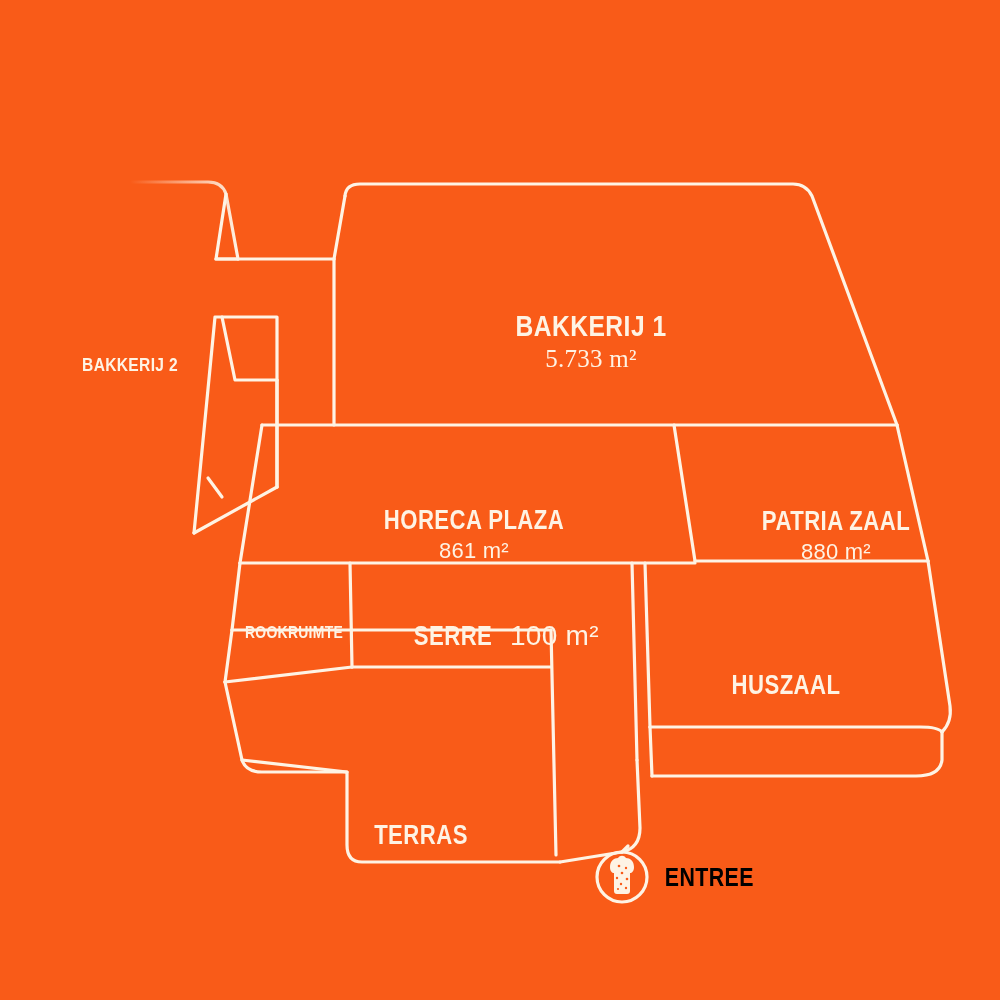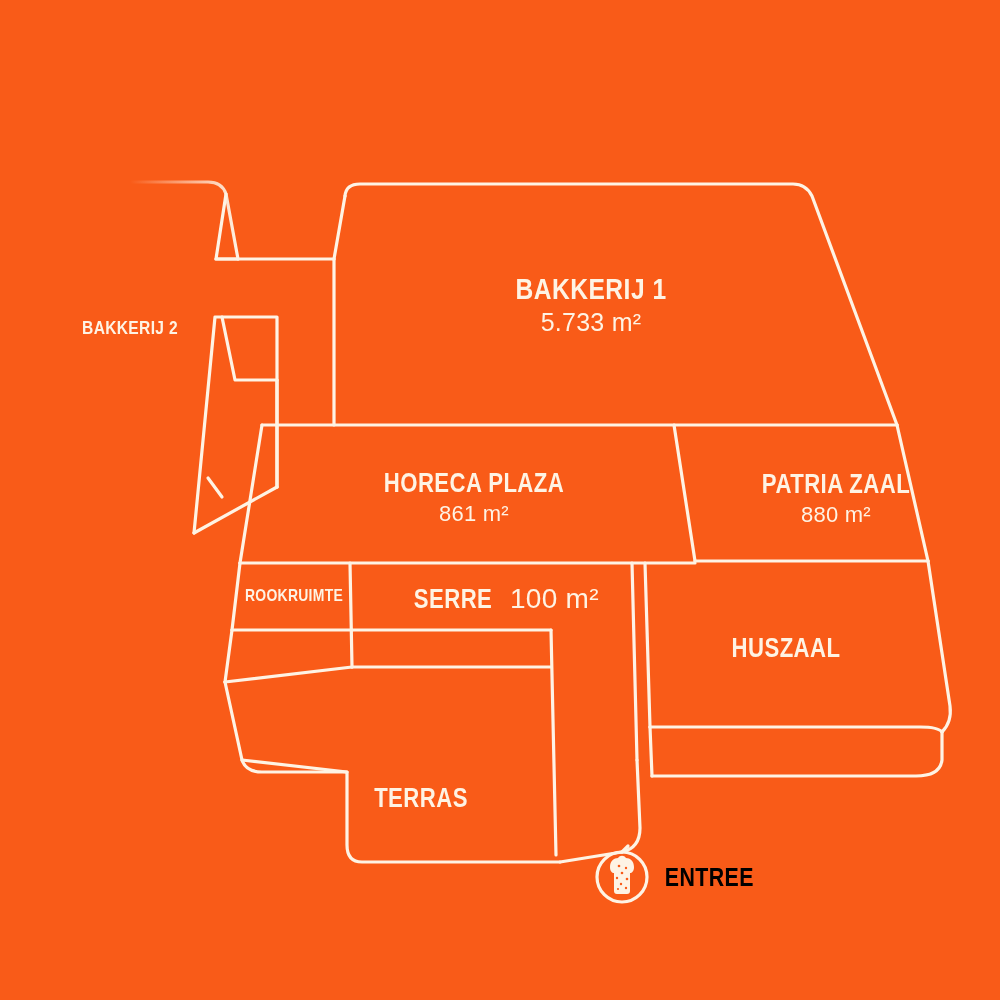--- a/index.html
+++ b/index.html
@@ -63,38 +63,39 @@
   }
 
   
   .room-label {
     position: absolute;
     color: #FEF3E4;
     text-align: center;
     white-space: nowrap;
     user-select: none;
     transform: translate(-50%, -50%);
+    margin-top: 37px;
   }
   .room-name {
     display: block;
     font-family: "Liberation Sans Narrow", "Liberation Sans", sans-serif;
     font-weight: 700;
     letter-spacing: 0.02em;
     transform: scaleX(0.82);
     transform-origin: center center;
   }
   .room-area {
     display: block;
     font-family: "Liberation Sans", sans-serif;
     font-weight: 400;
     letter-spacing: 0.01em;
   }
 
   .size-xl .room-name { font-size: 30px; line-height: 32px; }
-  .size-xl .room-area { font-size: 25px; line-height: 34px; }
+  .size-xl .room-area { font-size: 25px; line-height: 34px; font-family: Liberation Serif, serif; }
 
   .size-lg .room-name { font-size: 27px; line-height: 30px; }
   .size-lg .room-area { font-size: 22px; line-height: 32px; }
 
   .size-sm .room-name { font-size: 17px; line-height: 20px; }
 
   .label-inline {
     display: flex;
     align-items: baseline;
     justify-content: flex-end;

